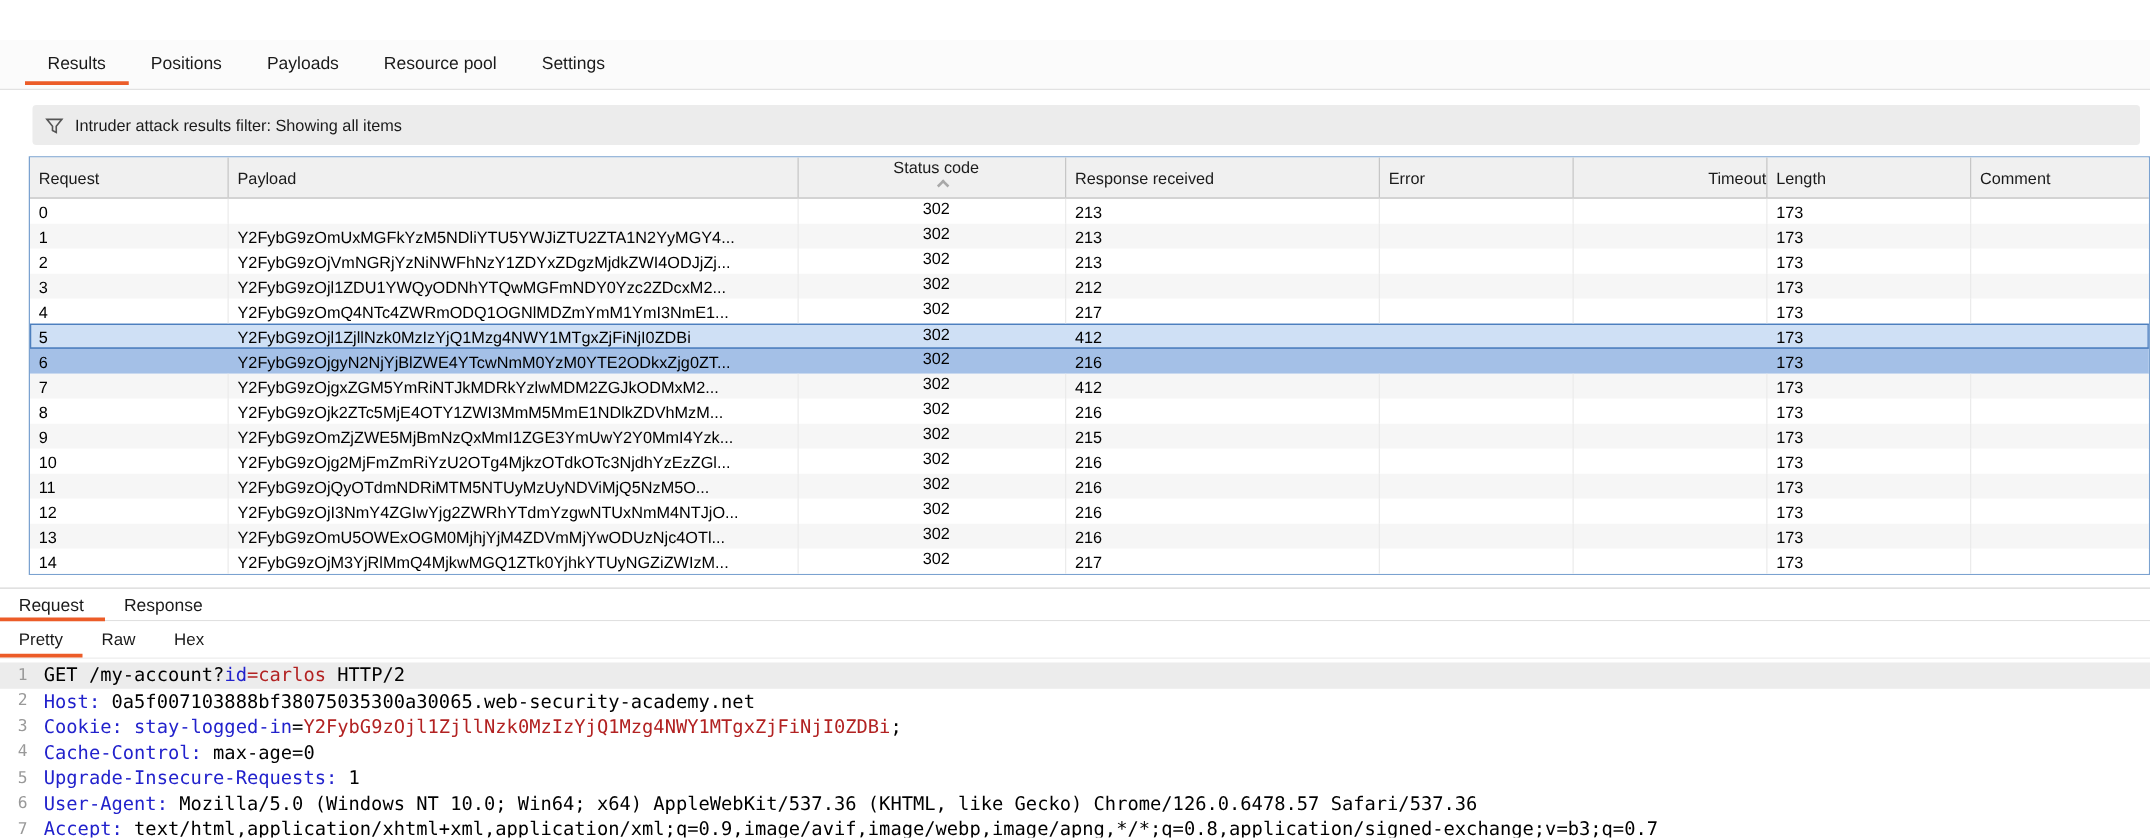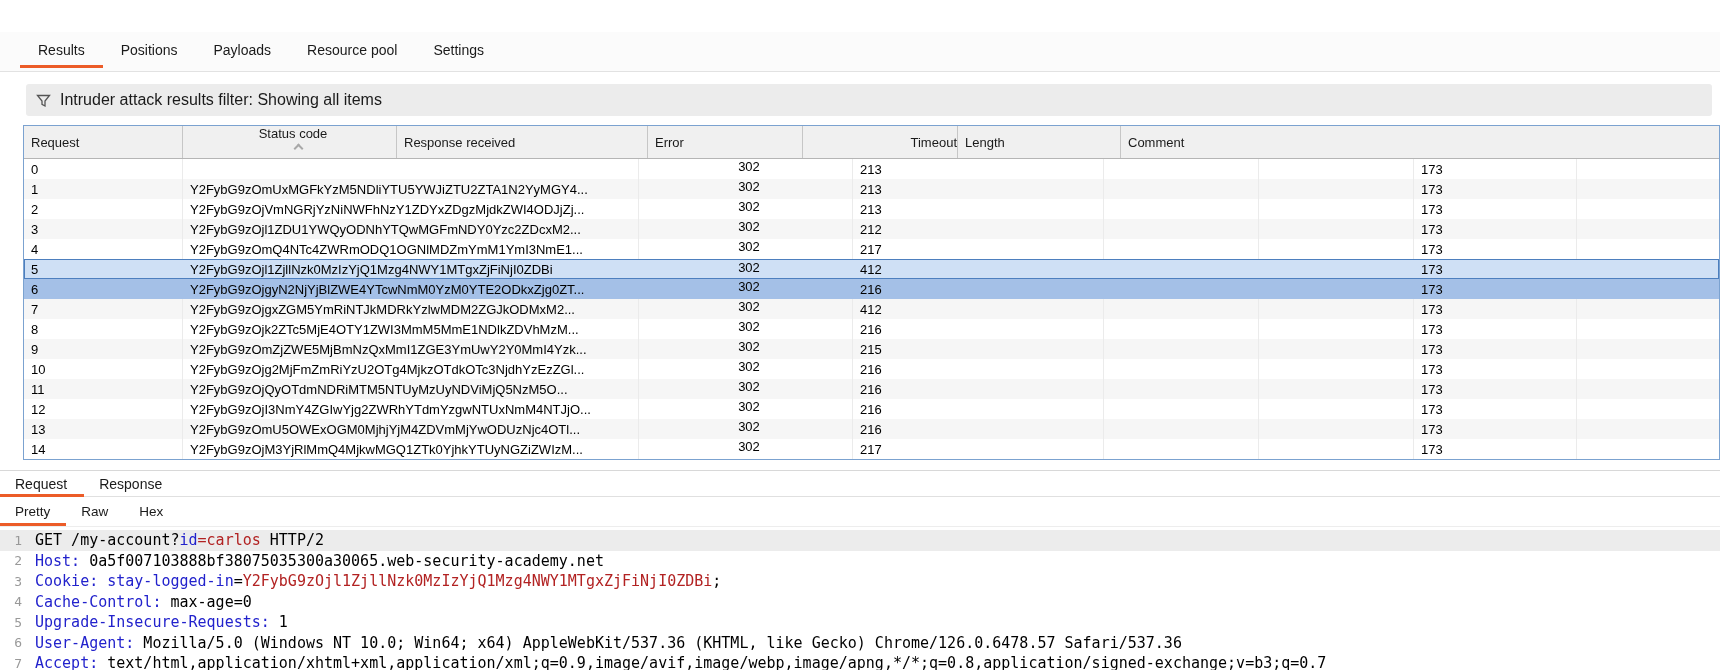--- a/index.html
+++ b/index.html
@@ -10,21 +10,21 @@
   .tabbar1 { height:40px; background:#fbfbfb; border-bottom:1px solid #e2e2e2;
              display:flex; align-items:stretch; padding-left:20px;margin-top:32px; }
   .tab1 { height:36px; display:flex; align-items:center; padding:0 18px;
           font-size:14px; color:#1a1a1a; position:relative; cursor:default; }
   .tab1.active::after { content:""; position:absolute; left:0; right:0; bottom:0;
           height:3px; background:#ec5c28; }
 
   
   .filterbar { margin:12px 8px 0 26px; height:32px; background:#ececec;
                border-radius:3px; display:flex; align-items:center;
-               padding:0 10px; gap:9px; font-size:16px; color:#1a1a1a; }
+               padding:0 10px; gap:9px; font-size:13px; color:#1a1a1a; }
   .funnel { display:flex; align-items:center; }
 
   
   .rtable { margin:9px 0 0 23px; width:1697px; border:1px solid #7ba2d0;
             font-size:13px; background:#fff; }
   .thead { display:flex; height:33px; background:#f0f0f0;
            border-bottom:1px solid #b5b5b5; }
   .th { display:flex; align-items:center; padding-left:7px; color:#1a1a1a;
         border-right:1px solid #c6c6c6; }
   .trow { display:flex; height:20px; background:#fff; }
@@ -89,20 +89,23 @@
       </svg>
   </span>
   <span>Intruder attack results filter: Showing all items</span>
 </div>
 
 <div class="rtable">
   <div class="thead">
     <div class="th c-req">
         <span>Request</span>
       </div>
+    <div class="th c-pay">
+        <span>Payload</span>
+      </div>
     <div class="th c-st">
         <span>Status code</span>
         <span class="chev"></span>
       </div>
     <div class="th c-resp">
         <span>Response received</span>
       </div>
     <div class="th c-err">
         <span>Error</span>
       </div>

